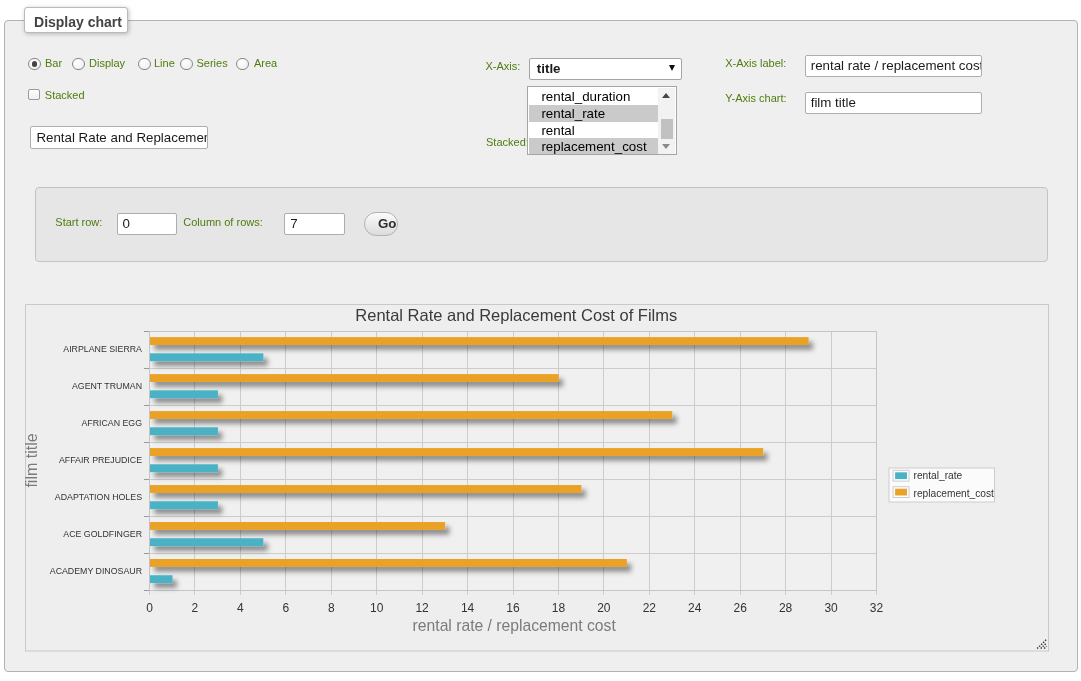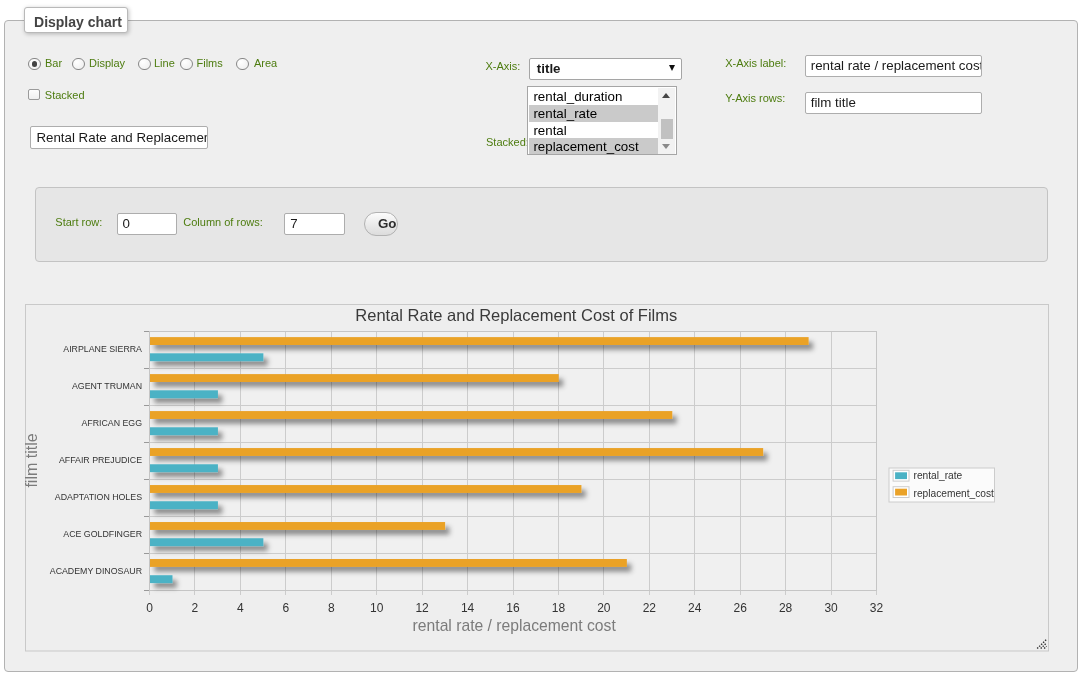--- a/index.html
+++ b/index.html
@@ -8,21 +8,21 @@
   #fs{left:4px;top:20px;width:1073.5px;height:652px;background:#efefef;border:1px solid #b2b2b2;border-radius:4px;}
   #legendbox{left:24px;top:7px;width:104px;height:26px;background:#ffffff;border:1px solid #b9b9b9;border-radius:3px;box-shadow:1px 1px 4px rgba(0,0,0,0.25);font-weight:bold;font-size:14px;color:#444;line-height:28px;text-align:center;padding-left:4px;}
   .radio{width:12.5px;height:12.5px;border:1px solid #878787;border-radius:50%;background:#fdfdfd;background:radial-gradient(circle at 35% 30%,#ffffff 0%,#f2f2f2 70%,#dddddd 100%);}
   .radio.on::after{content:"";position:absolute;left:2.6px;top:2.6px;width:5.5px;height:5.5px;border-radius:50%;background:#434343;}
   .cb{width:11.8px;height:11.2px;border:1px solid #9a9a9a;border-radius:2px;background:linear-gradient(#fdfdfd,#f0f0f0);}
   .lbl{font-size:11px;color:#4d7c0f;white-space:nowrap;}
   .inp{background:#fff;border:1px solid #adadad;border-radius:2px;font-size:13.33px;color:#1a1a1a;line-height:20px;padding:0 0 0 5px;overflow:hidden;white-space:nowrap;}
   #go{left:363.5px;top:212px;width:34px;height:24px;border:1px solid #b2b2b2;border-radius:12px;background:linear-gradient(#fcfcfc,#e8e8e8 60%,#dcdcdc);font-weight:bold;font-size:13.33px;color:#2d2d2d;text-align:right;line-height:22px;}
   #panel{left:35px;top:186.5px;width:1012.5px;height:75.5px;background:#e6e6e6;border:1px solid #c3c3c3;border-radius:4px;}
   #lb{left:527.4px;top:85.6px;width:150px;height:69.2px;background:#fff;border:1px solid #a5a5a5;overflow:hidden;}
-  .opt{position:absolute;left:1px;width:131px;height:17px;line-height:17px;padding-left:4px;font-size:13.33px;color:#000;}
+  .opt{position:absolute;left:1px;width:131px;height:17px;line-height:17px;padding-left:12px;font-size:13.33px;color:#000;}
   .opt.sel{background:#cacaca;}
   #sb{position:absolute;right:1px;top:1px;width:17px;height:66.2px;background:#f2f2f2;}
   #thumb{position:absolute;left:2.5px;top:31px;width:12px;height:20.5px;background:#c1c1c1;}
   .arr{position:absolute;left:4px;width:0;height:0;border-left:4.5px solid transparent;border-right:4.5px solid transparent;}
   #arrup{top:5px;border-bottom:5px solid #464646;}
   #arrdn{bottom:5px;border-top:5px solid #8a8a8a;}
   #sel{left:528.8px;top:57.7px;width:153.7px;height:22.4px;background:#fff;border:1px solid #a5a5a5;border-radius:2px;font-weight:bold;}
   #sel .tx{position:absolute;left:7px;top:0;line-height:20.4px;font-size:13.33px;color:#1a1a1a;}
   #sel .ar{position:absolute;right:6px;top:6.5px;width:0;height:0;border-left:3.2px solid transparent;border-right:3.2px solid transparent;border-top:6px solid #101010;}
 </style></head>
@@ -31,21 +31,21 @@
   <div id="fs" class="abs"></div>
   <div id="legendbox" class="abs">Display chart</div>
 
   <div class="abs radio on" style="left:28px;top:57.5px"></div>
     <div class="abs lbl" style="left:45px;top:57px">Bar</div>
   <div class="abs radio" style="left:72px;top:57.5px"></div>
     <div class="abs lbl" style="left:89px;top:57px">Display</div>
   <div class="abs radio" style="left:138px;top:57.5px"></div>
     <div class="abs lbl" style="left:154px;top:57px">Line</div>
   <div class="abs radio" style="left:180px;top:57.5px"></div>
-    <div class="abs lbl" style="left:196.5px;top:57px">Films</div>
+    <div class="abs lbl" style="left:196.5px;top:57px">Series</div>
   <div class="abs radio" style="left:236px;top:57.5px"></div>
     <div class="abs lbl" style="left:254px;top:57px">Area</div>
 
   <div class="abs cb" style="left:28px;top:89px"></div>
     <div class="abs lbl" style="left:44.8px;top:88.5px">Stacked</div>
 
   <div class="abs inp" style="left:30.4px;top:126px;width:177.7px;height:23.3px;line-height:21.3px">Rental Rate and Replacement Cost of Films</div>
 
   <div class="abs lbl" style="left:485.5px;top:60.2px">X-Axis:</div>
   <div id="sel" class="abs">
@@ -61,21 +61,21 @@
     <div class="opt sel" style="top:51.5px">replacement_cost</div>
     <div id="sb">
         <span class="arr" id="arrup"></span>
         <span id="thumb"></span>
         <span class="arr" id="arrdn"></span>
       </div>
   </div>
 
   <div class="abs lbl" style="left:725.2px;top:57.2px">X-Axis label:</div>
   <div class="abs inp" style="left:804.7px;top:54.9px;width:177px;height:22.4px;line-height:20.4px">rental rate / replacement cost</div>
-  <div class="abs lbl" style="left:725.2px;top:92.2px">Y-Axis rows:</div>
+  <div class="abs lbl" style="left:725.2px;top:92.2px">Y-Axis chart:</div>
   <div class="abs inp" style="left:804.7px;top:91.6px;width:177px;height:22.4px;line-height:20.4px">film title</div>
 
   <div id="panel" class="abs"></div>
   <div class="abs lbl" style="left:55.3px;top:215.5px">Start row:</div>
   <div class="abs inp" style="left:116.6px;top:212.5px;width:60.6px;height:22.4px;line-height:20.4px">0</div>
   <div class="abs lbl" style="left:183.3px;top:215.5px">Column of rows:</div>
   <div class="abs inp" style="left:284.3px;top:212.5px;width:60.6px;height:22.4px;line-height:20.4px">7</div>
   <div id="go" class="abs">Go</div>
 
   <svg width="1024.0" height="347.5" viewBox="0 0 1024.0 347.5" style="position:absolute;left:24.5px;top:304.0px;font-family:'Liberation Sans',sans-serif">

